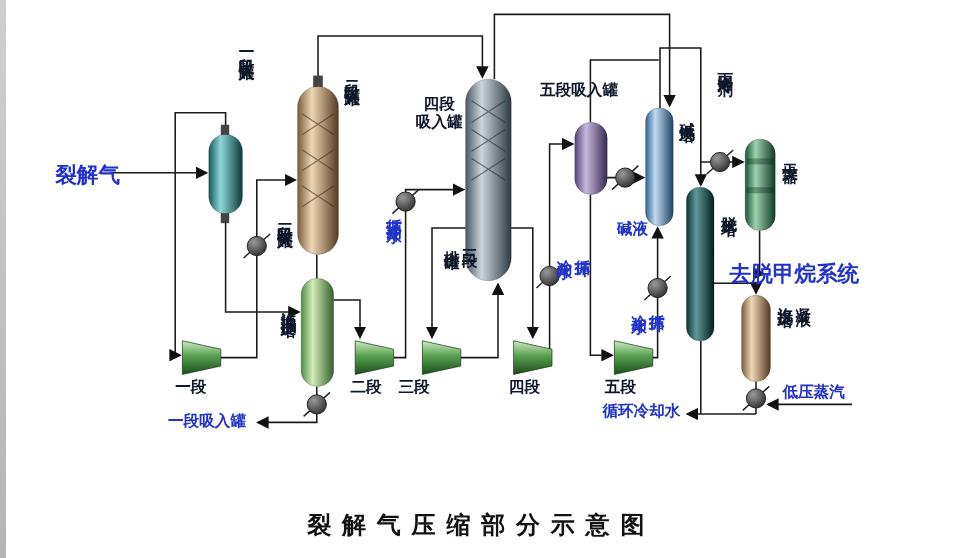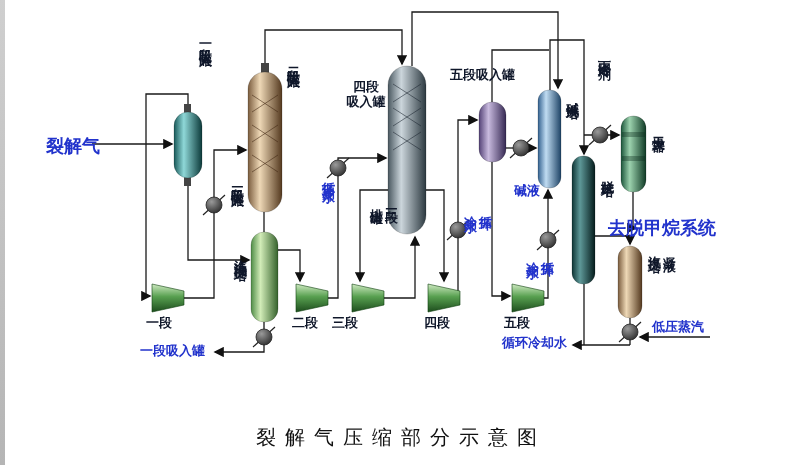--- a/index.html
+++ b/index.html
@@ -8,21 +8,21 @@
   .edge-strip{position:absolute;left:0;top:0;width:5px;height:100%;
               background:linear-gradient(180deg,#cfcfcf,#b5b5b5);z-index:3;}
   svg.diagram{position:absolute;left:0;top:0;z-index:1;}
   .lbl{position:absolute;font-size:13px;font-weight:bold;color:#0f172a;line-height:1.15;
        white-space:pre-line;z-index:2;}
   .lbl.v{writing-mode:vertical-rl;text-orientation:upright;letter-spacing:2px;}
   .lbl.blue{color:#2233cc;}
   .lbl.big{font-size:18px;}
   .lbl.center{text-align:center;}
   .title{position:absolute;left:0;right:0;top:424px;text-align:center;font-size:20px;
-         font-weight:normal;letter-spacing:9px;color:#111;z-index:2;}
+         font-weight:bold;letter-spacing:9px;color:#111;z-index:2;}
 </style>
 </head>
 <body>
 
 <div class="canvas">
   <div class="edge-strip"></div>
 
   <svg class="diagram" width="802" height="465" viewBox="0 0 802 465">
     <defs>
       <marker id="arr" viewBox="0 0 10 10" refX="8.5" refY="5" markerWidth="8" markerHeight="8" orient="auto">

